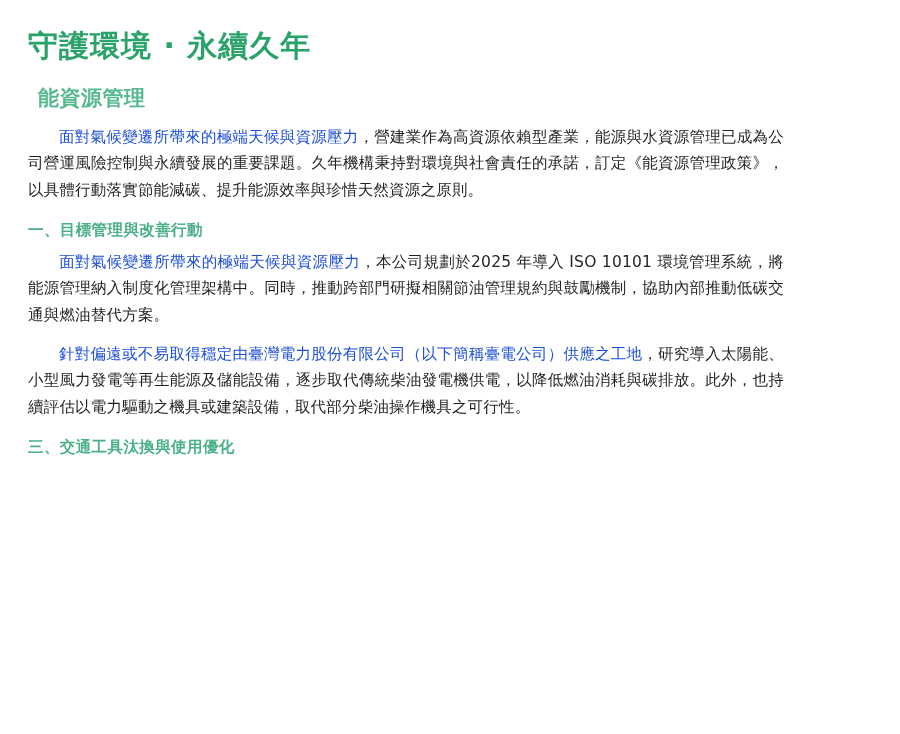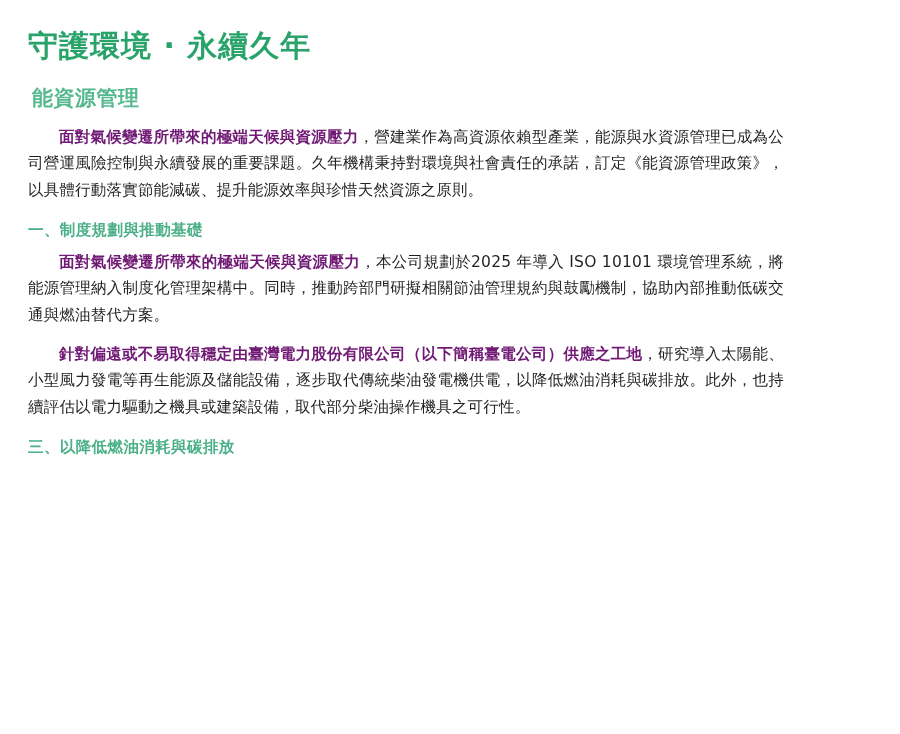--- a/index.html
+++ b/index.html
@@ -26,21 +26,21 @@
     font-weight: bold;
     letter-spacing: 1px;
     margin: 8px 0 18px 0;
   }
   .section-title {
     font-size: 21px;
     line-height: 1.3;
     color: #55b88f;
     font-weight: bold;
     letter-spacing: 0.5px;
-    margin: 0 0 12px 4px;
+    margin: 0 0 12px 10px;
   }
   p.body {
     font-size: 15.5px;
     line-height: 1.72;
     margin: 0 0 12px 0;
     text-align: justify;
     text-justify: inter-ideograph;
     letter-spacing: 0.2px;
     color: #2b2b2b;
   }
@@ -50,39 +50,39 @@
   }
   .sub-head {
     font-size: 15.5px;
     line-height: 1.6;
     color: #4bb089;
     font-weight: bold;
     margin: 14px 0 6px 0;
     letter-spacing: 0.4px;
   }
   .hl {
-    color: #701a75;
-    font-weight: bold;
+    color: #1d4ed8;
+    font-weight: normal;
   }
   .blk {
     color: #231f20;
   }
 </style>
 </head>
 <body>
 
 <div class="page">
 
   <h1 class="main-title">守護環境 · 永續久年</h1>
 
   <h2 class="section-title">能資源管理</h2>
 
   <p class="body"><span class="indent"></span><span class="hl">面對氣候變遷所帶來的極端天候與資源壓力</span><span class="blk">，營建業作為高資源依賴型產業，能源與水資源管理已成為公司營運風險控制與永續發展的重要課題。久年機構秉持對環境與社會責任的承諾，訂定《能資源管理政策》，以具體行動落實節能減碳、提升能源效率與珍惜天然資源之原則。</span></p>
 
 
-  <h3 class="sub-head">一、制度規劃與推動基礎</h3>
+  <h3 class="sub-head">一、目標管理與改善行動</h3>
   <p class="body"><span class="indent"></span><span class="hl">面對氣候變遷所帶來的極端天候與資源壓力</span><span class="blk">，本公司規劃於2025 年導入 ISO 10101 環境管理系統，將能源管理納入制度化管理架構中。同時，推動跨部門研擬相關節油管理規約與鼓勵機制，協助內部推動低碳交通與燃油替代方案。</span></p>
 
   <p class="body"><span class="indent"></span><span class="hl">針對偏遠或不易取得穩定由臺灣電力股份有限公司（以下簡稱臺電公司）供應之工地</span><span class="blk">，研究導入太陽能、小型風力發電等再生能源及儲能設備，逐步取代傳統柴油發電機供電，以降低燃油消耗與碳排放。此外，也持續評估以電力驅動之機具或建築設備，取代部分柴油操作機具之可行性。</span></p>
 
-  <h3 class="sub-head">三、以降低燃油消耗與碳排放</h3>
+  <h3 class="sub-head">三、交通工具汰換與使用優化</h3>
 
 </div>
 
 </body></html>

